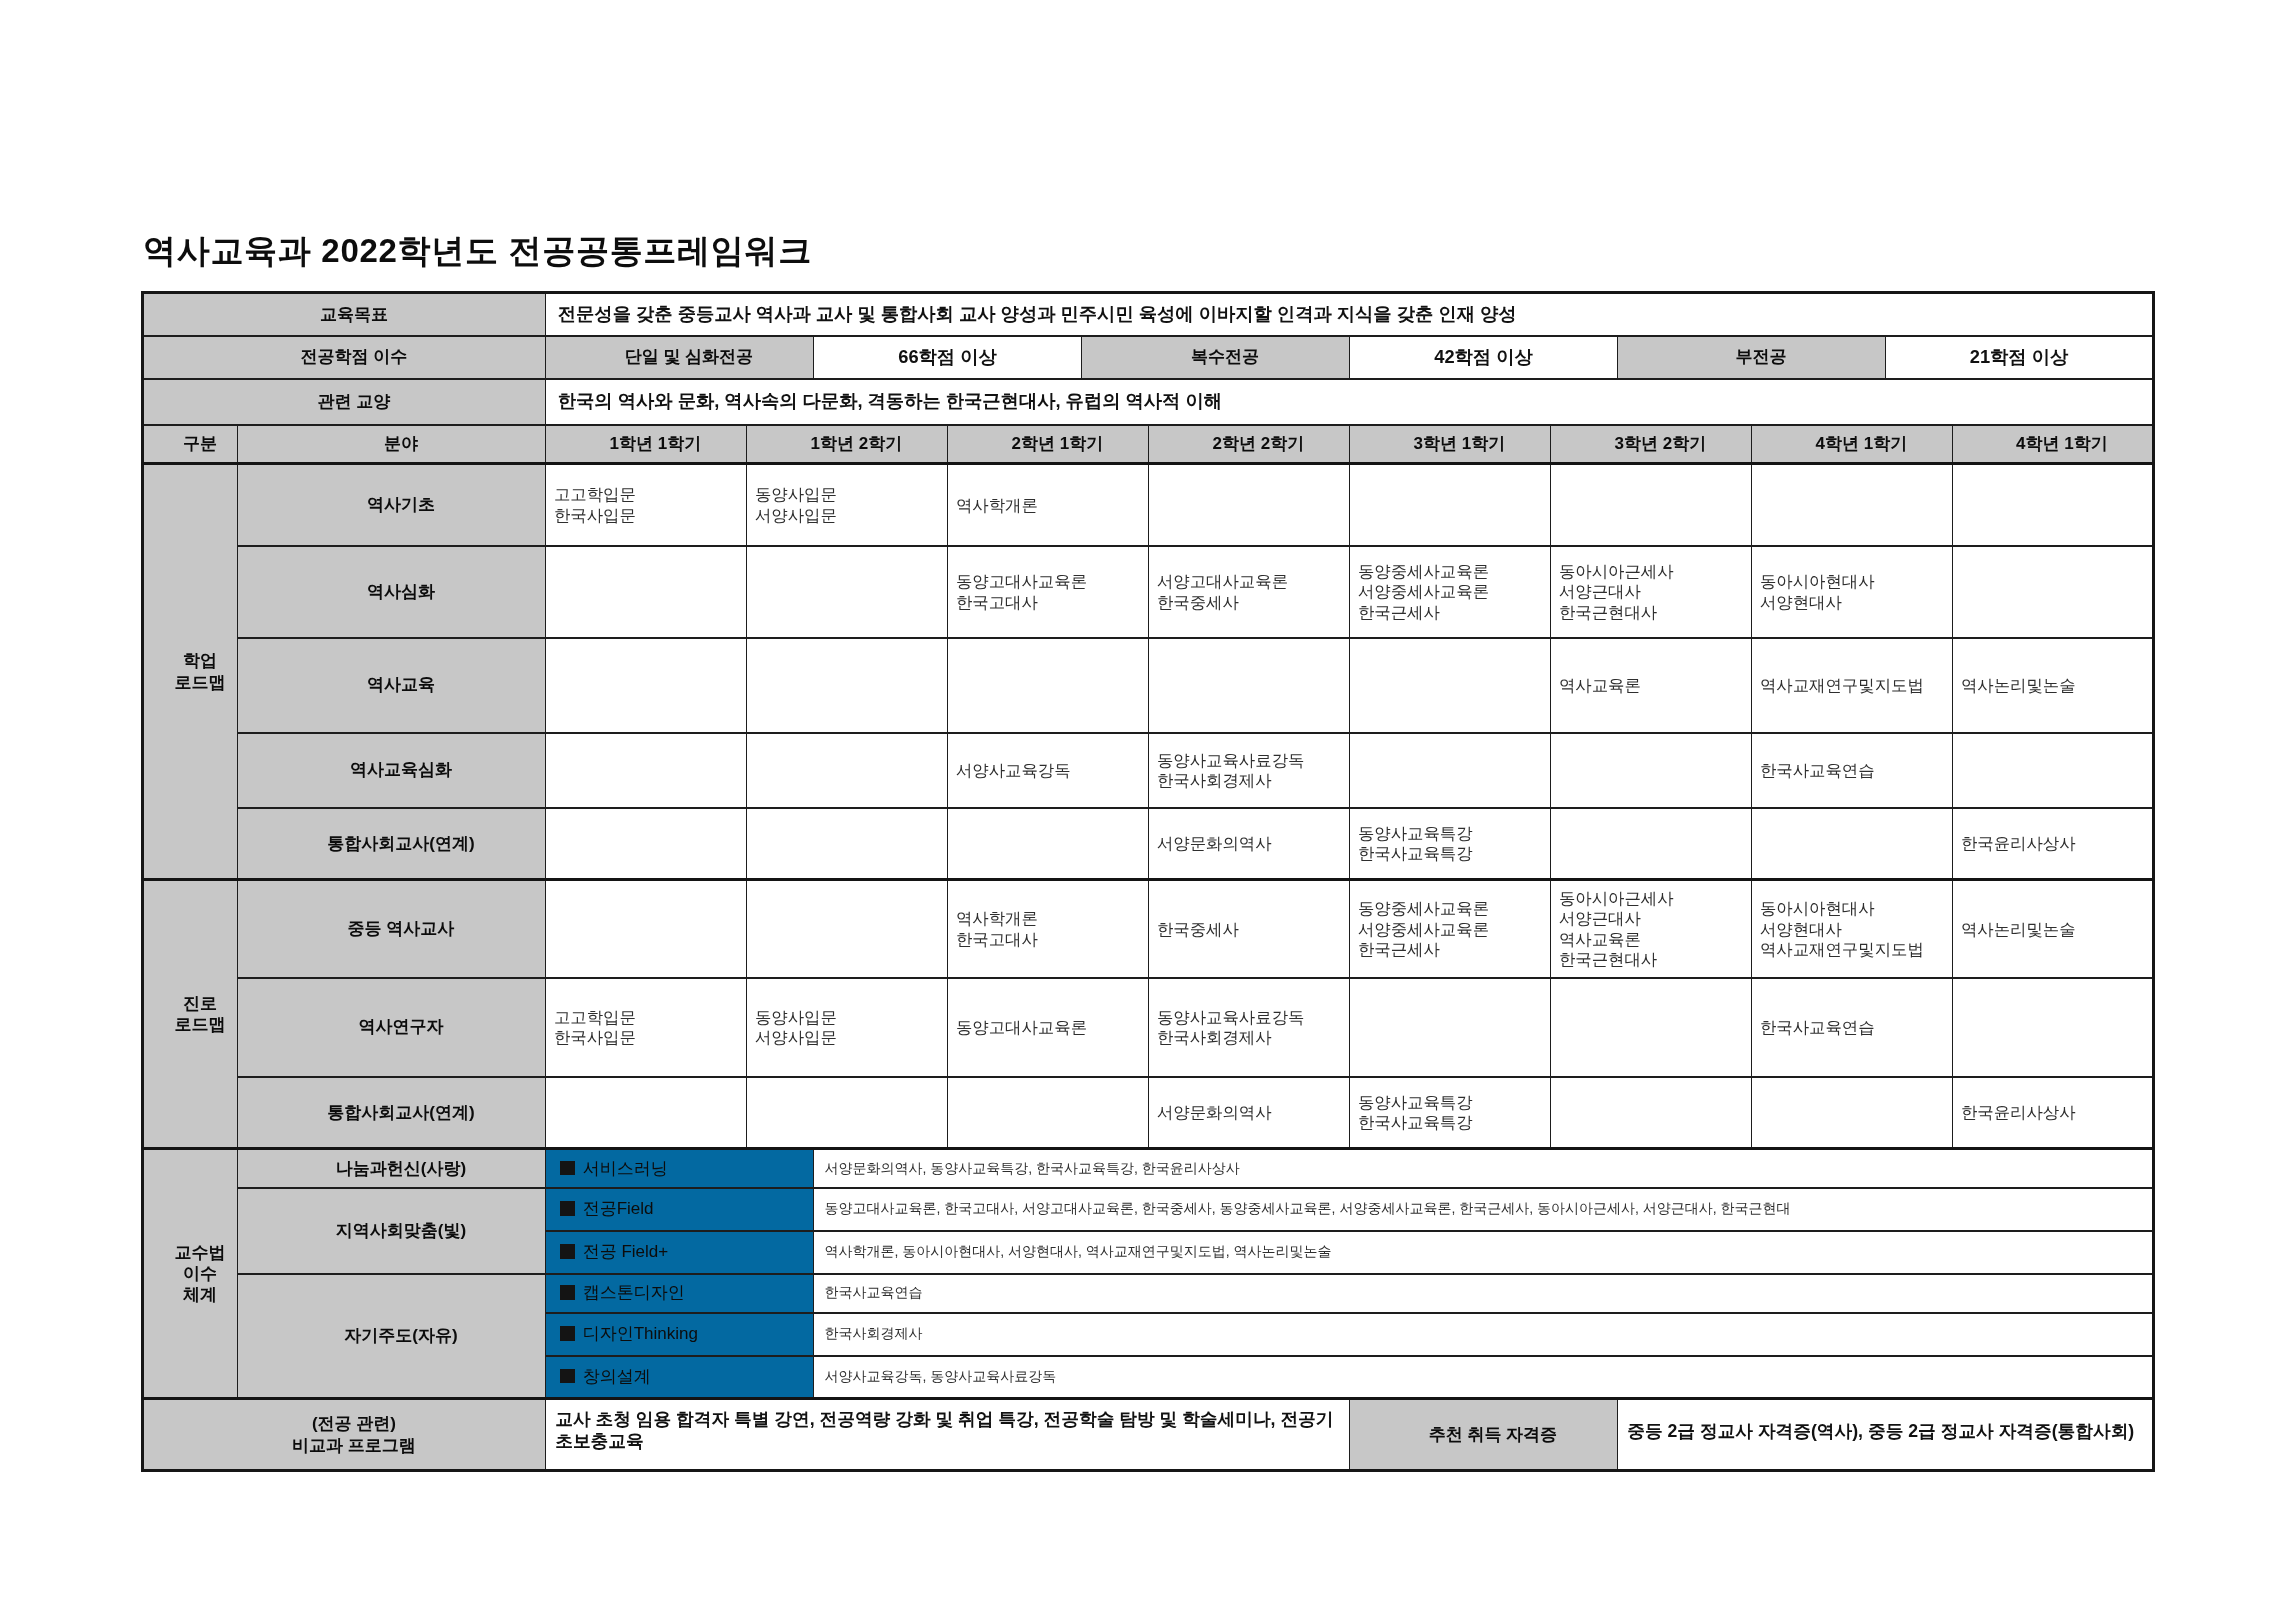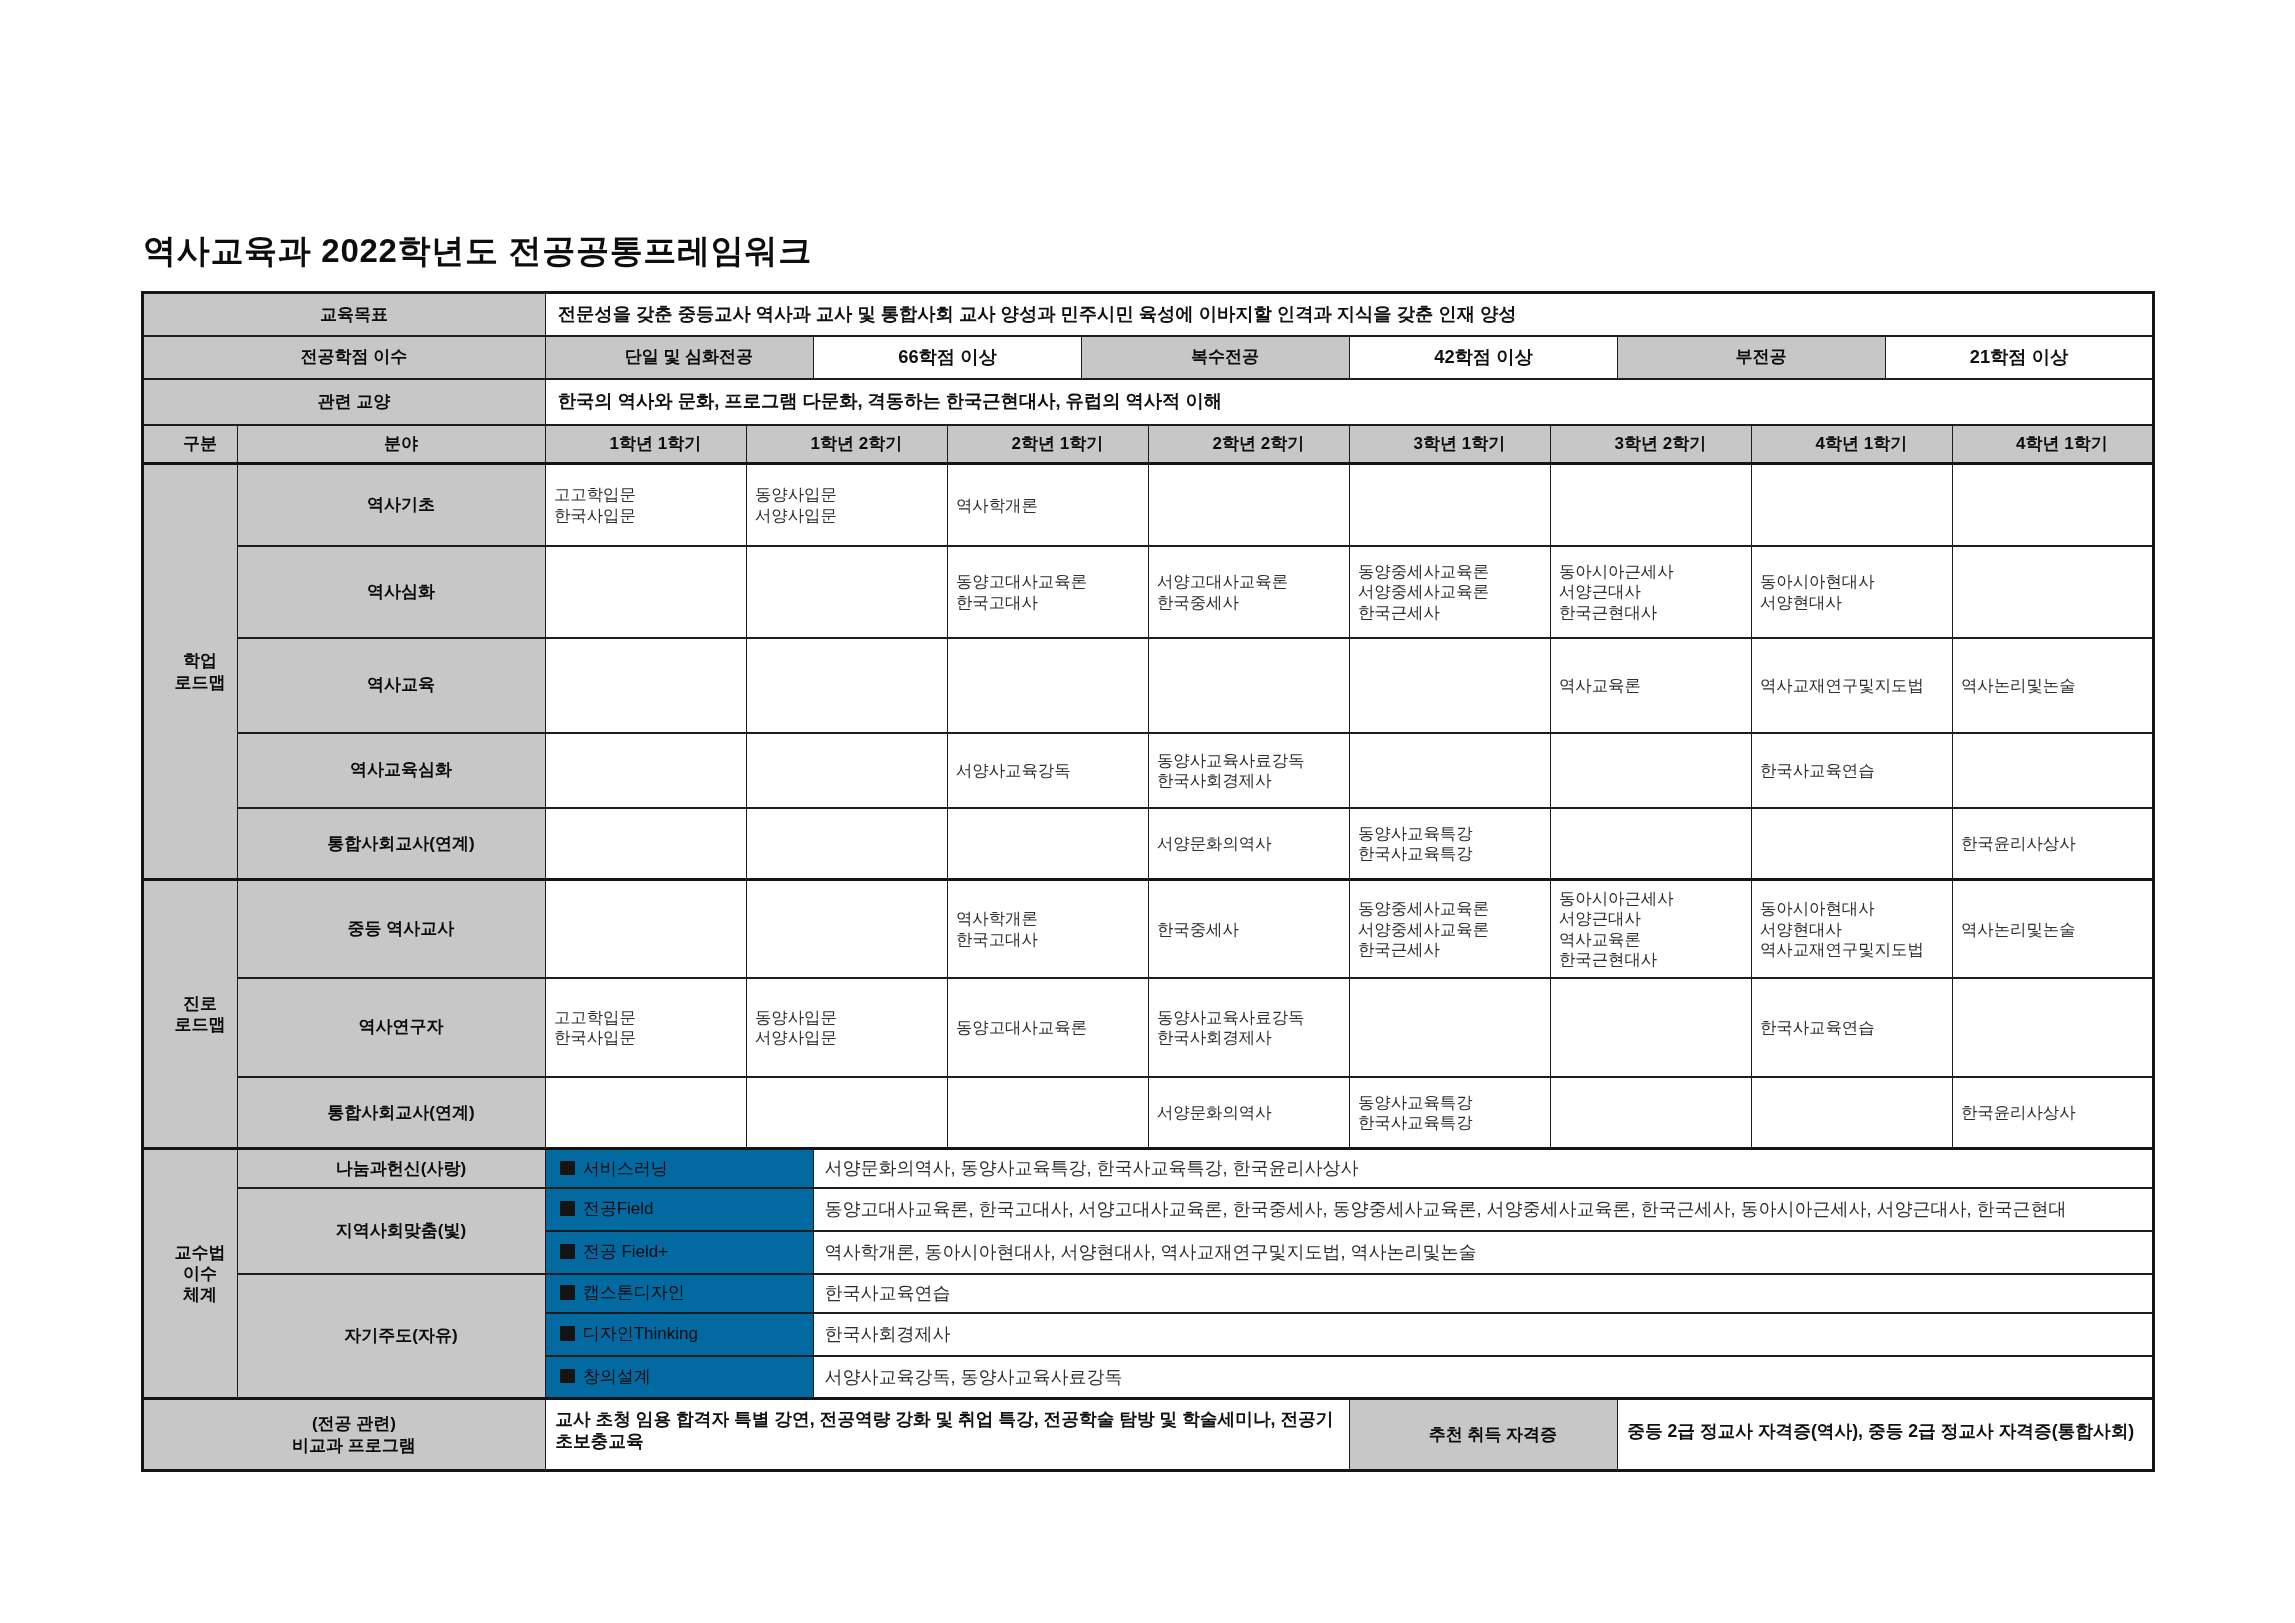--- a/index.html
+++ b/index.html
@@ -75,21 +75,21 @@
     display:inline-block;
     width:14.4px;height:14.4px;
     background:#141414;
     margin-right:7.9px;
     vertical-align:-1.3px;
   }
   .mval{
     background:#ffffff;
     font-weight:400;
     color:#2e2e2e;
-    font-size:18px;
+    font-size:14px;
     padding:3.9px 10.5px;
   }
   .prog{
     background:#ffffff;
     font-weight:bold;
     font-size:17.7px;
     vertical-align:top;
     padding-top:7.9px;
   }
   .cert{
@@ -146,21 +146,21 @@
     <td colspan="4" class="lbl">단일 및 심화전공</td>
     <td colspan="4" class="cred">66학점 이상</td>
     <td colspan="4" class="lbl">복수전공</td>
     <td colspan="4" class="cred">42학점 이상</td>
     <td colspan="4" class="lbl">부전공</td>
     <td colspan="4" class="cred">21학점 이상</td>
   </tr>
 
   <tr style="height:46px">
     <td colspan="2" class="lbl">관련 교양</td>
-    <td colspan="24" class="val">한국의 역사와 문화, 프로그램 다문화, 격동하는 한국근현대사, 유럽의 역사적 이해</td>
+    <td colspan="24" class="val">한국의 역사와 문화, 역사속의 다문화, 격동하는 한국근현대사, 유럽의 역사적 이해</td>
   </tr>
 
   <tr class="hdr" style="height:39px">
     <td class="lbl">구분</td>
     <td class="lbl">분야</td>
     <td colspan="3" class="lbl">1학년 1학기</td>
     <td colspan="3" class="lbl">1학년 2학기</td>
     <td colspan="3" class="lbl">2학년 1학기</td>
     <td colspan="3" class="lbl">2학년 2학기</td>
     <td colspan="3" class="lbl">3학년 1학기</td>

